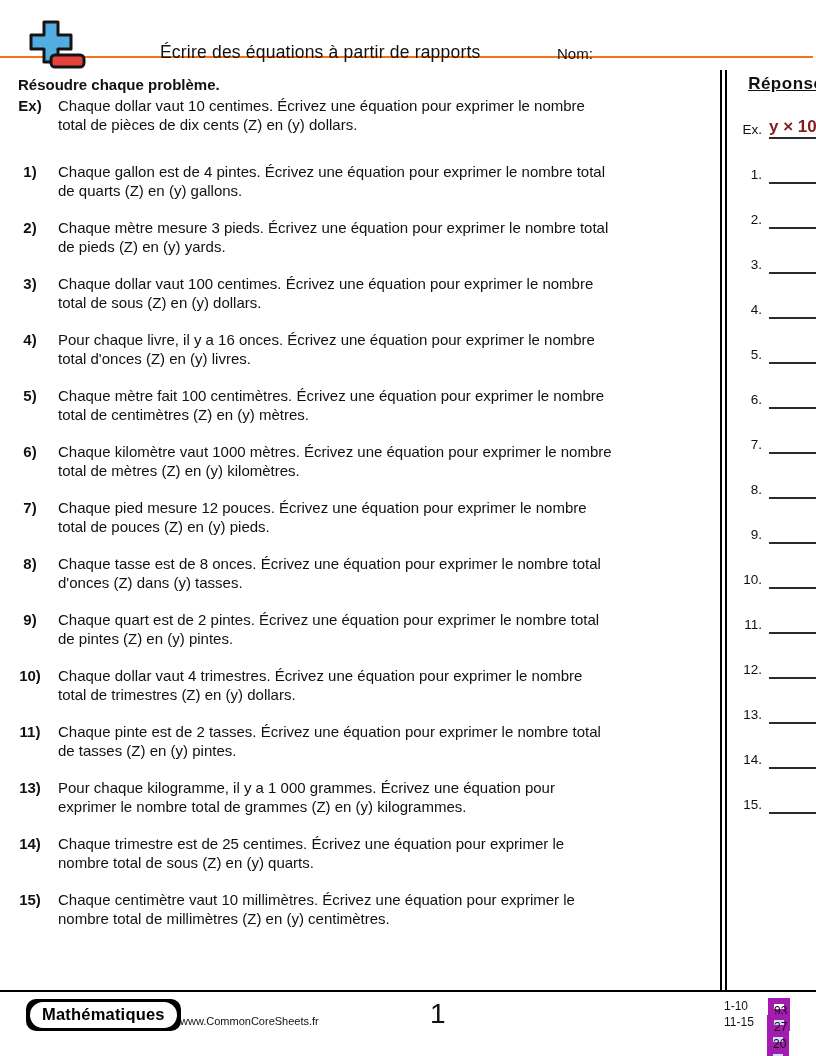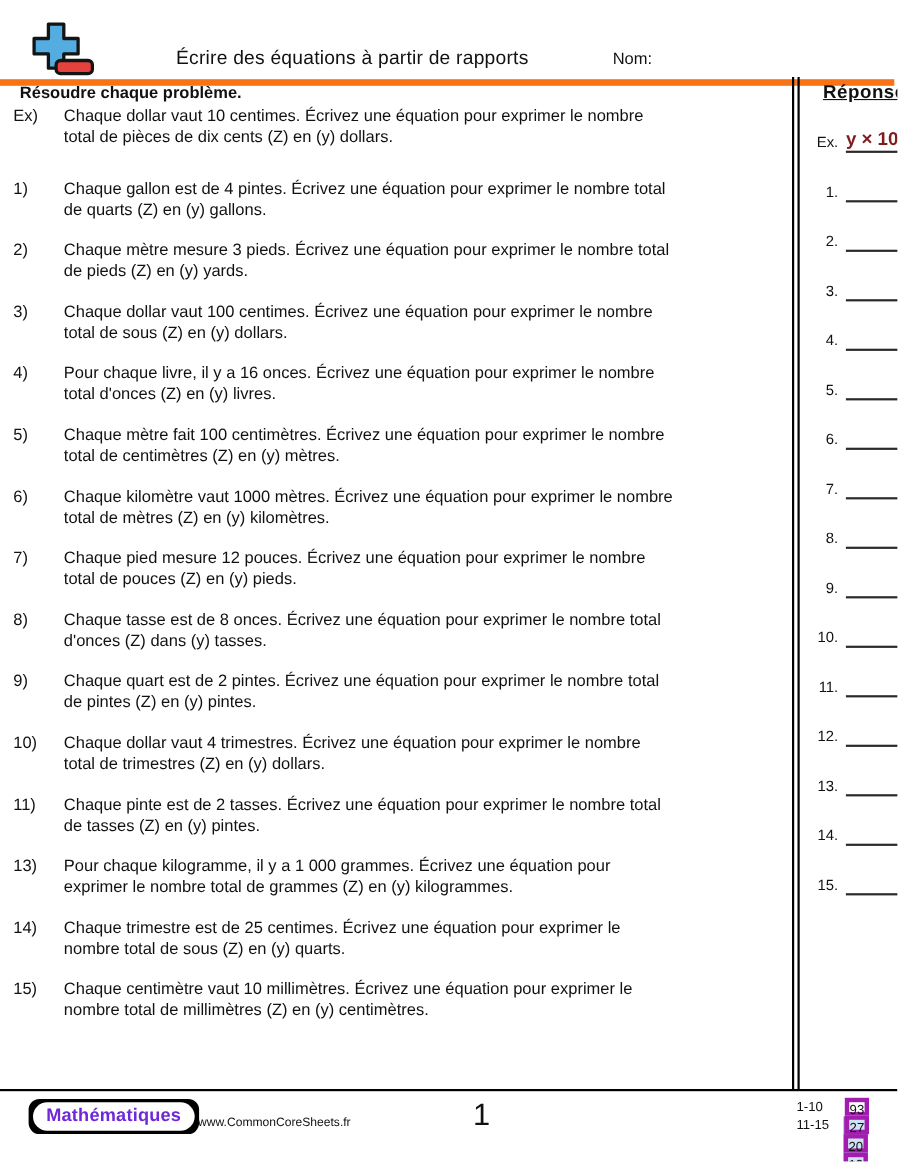--- a/index.html
+++ b/index.html
@@ -5,57 +5,57 @@
   * { margin:0; padding:0; box-sizing:border-box; }
   html,body { background:#ffffff; }
   .page {
     position:relative; width:816px; height:1056px; margin:0 auto;
     background:#ffffff; color:#111;
     font-family:"Liberation Sans", sans-serif;
     overflow:hidden;
   }
 
   
-  .header { position:absolute; top:0; left:0; right:3px; height:78px; border-bottom:6px solid #f97316; }
+  .header { position:absolute; top:0; left:0; right:3px; height:58px; border-bottom:2px solid #f97316; }
   .logo { position:absolute; left:28px; top:19px; }
   .title { position:absolute; left:160px; top:42px; font-size:17.5px; letter-spacing:0.2px; }
   .name-label { position:absolute; left:557px; top:45px; font-size:15px; }
 
   
   .main { position:absolute; top:70px; bottom:66px; left:0; right:0; display:flex; }
   .problems-col { width:720px; flex:none; padding:4px 6px 0 12px; }
   .divider { width:7px; flex:none; border-left:2px solid #000; border-right:2px solid #000; }
   .answers-col { flex:1; padding:2px 16px 0 8px; }
 
   .instructions { font-weight:bold; font-size:15px; margin:2px 0 3px 6px; }
 
   .problem { display:flex; margin-bottom:18px; }
-  .problem .num { width:36px; flex:none; text-align:left; font-weight:normal; font-size:15px; line-height:19px; margin-right:10px; }
+  .problem .num { width:36px; flex:none; text-align:center; font-weight:bold; font-size:15px; line-height:19px; margin-right:10px; }
   .problem .text { font-size:15px; line-height:19px; max-width:556px; }
   .problem.example { margin-bottom:28px; }
 
   
   .answers-heading { text-align:center; font-size:17px; font-weight:bold; text-decoration:underline; letter-spacing:0.5px; margin-top:2px; }
   .answer-row { display:flex; align-items:flex-end; height:45px; }
   .answer-row .label { width:27px; flex:none; text-align:right; font-size:13.5px; padding-bottom:2px; }
   .answer-row .line { flex:1; margin-left:7px; border-bottom:2px solid #2a2a2a; text-align:center; }
   .answer-row .value { display:block; font-size:17px; font-weight:bold; line-height:21px; white-space:nowrap; }
 
   
   .footer { position:absolute; left:0; right:0; bottom:0; height:66px; border-top:2px solid #000; }
   .badge { position:absolute; left:26px; top:7px; background:#000; border-radius:10px; padding:3px 4px; }
-  .badge-inner { display:block; background:#fff; border-radius:999px; padding:3px 12px 4px 12px; font-weight:bold; font-size:16.5px; color:#6d28d9; letter-spacing:0.2px; }
+  .badge-inner { display:block; background:#fff; border-radius:999px; padding:3px 12px 4px 12px; font-weight:bold; font-size:16.5px; color:#000000; letter-spacing:0.2px; }
   .site { position:absolute; left:180px; top:23px; font-size:11px; }
   .page-number { position:absolute; left:430px; top:6px; font-size:28px; }
 
   .score-table { position:absolute; right:26px; top:6px; }
   .score-row { display:flex; height:17px; }
   .score-row + .score-row { margin-top:-1px; }
   .score-label { width:44px; flex:none; text-align:left; padding-right:5px; font-size:12px; line-height:17px; }
-  .score-cell { width:22px; height:17px; flex:none; border:4px solid #a21caf; background:#fff; font-size:12px; line-height:15px; text-align:center; }
+  .score-cell { width:22px; height:17px; flex:none; border:6px solid #a21caf; background:#fff; font-size:12px; line-height:15px; text-align:center; }
   .score-cell + .score-cell { margin-left:-1px; }
   .score-cell.hl { background:var(--hl,#cfe2f3); }
 </style>
 </head>
 <body>
 
 <div class="page">
 
   <div class="header">
     <svg class="logo" width="58" height="50" viewBox="0 0 58 50">

